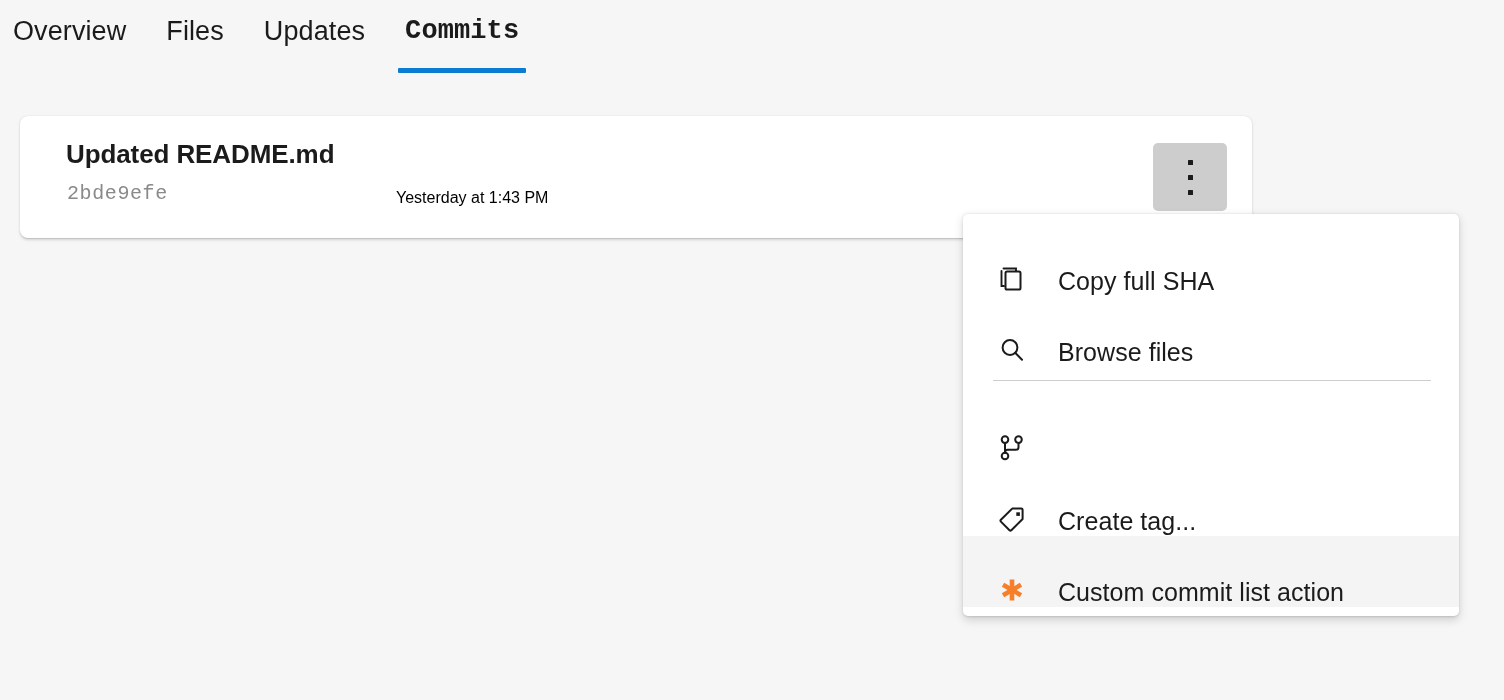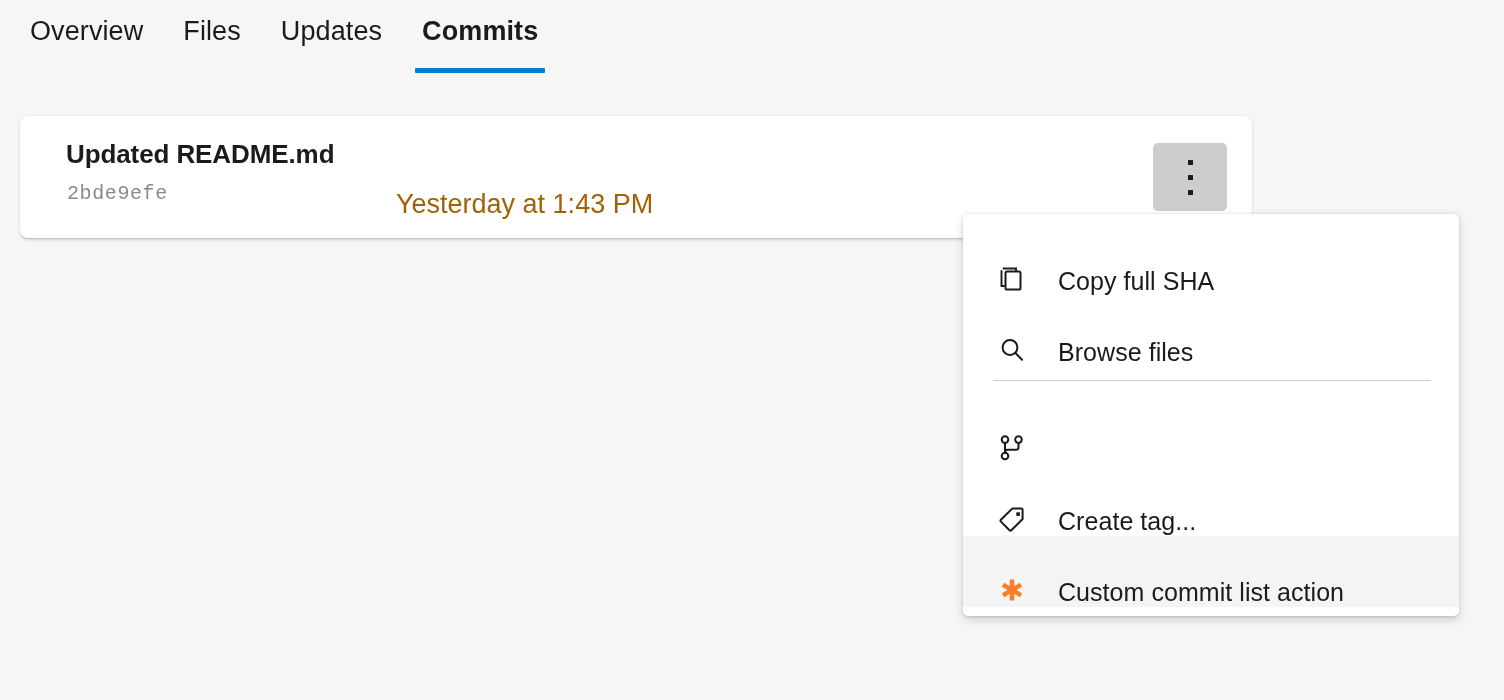--- a/index.html
+++ b/index.html
@@ -19,39 +19,40 @@
   
   .tabbar {
     position: absolute;
     left: 0;
     top: 0;
     width: 1504px;
     height: 92px;
     background: #f6f6f6;
     display: flex;
     align-items: flex-start;
-    padding-left: 21px;
+    padding-left: 4px;
     box-sizing: border-box;
   }
   .tab {
     position: relative;
     height: 62px;
     display: flex;
     align-items: center;
     padding: 0 9px;
     margin-right: 22px;
     font-size: 27px;
     color: #1b1b1b;
     font-weight: 400;
     white-space: nowrap;
     cursor: pointer;
     letter-spacing: 0.1px;
   }
   .tab.active {
     font-weight: 700;
+    font-family: Liberation Mono, monospace;
   }
   .tab.active .tab-underline {
     position: absolute;
     left: 2px;
     right: 2px;
     bottom: -11px;
     height: 5px;
     background: #0a7cd1;
     border-radius: 1px;
   }
@@ -85,22 +86,22 @@
     font-family: "Liberation Mono", "DejaVu Sans Mono", monospace;
     font-size: 20px;
     color: #8a8a8a;
     letter-spacing: 0.6px;
     white-space: nowrap;
   }
   .commit-date {
     position: absolute;
     left: 376px;
     top: 73px;
-    font-size: 27px;
-    color: #a16207;
+    font-size: 16px;
+    color: #000000;
     white-space: nowrap;
   }
   .kebab-button {
     position: absolute;
     right: 25px;
     top: 27px;
     width: 74px;
     height: 68px;
     background: #cdcdcd;
     border: none;

